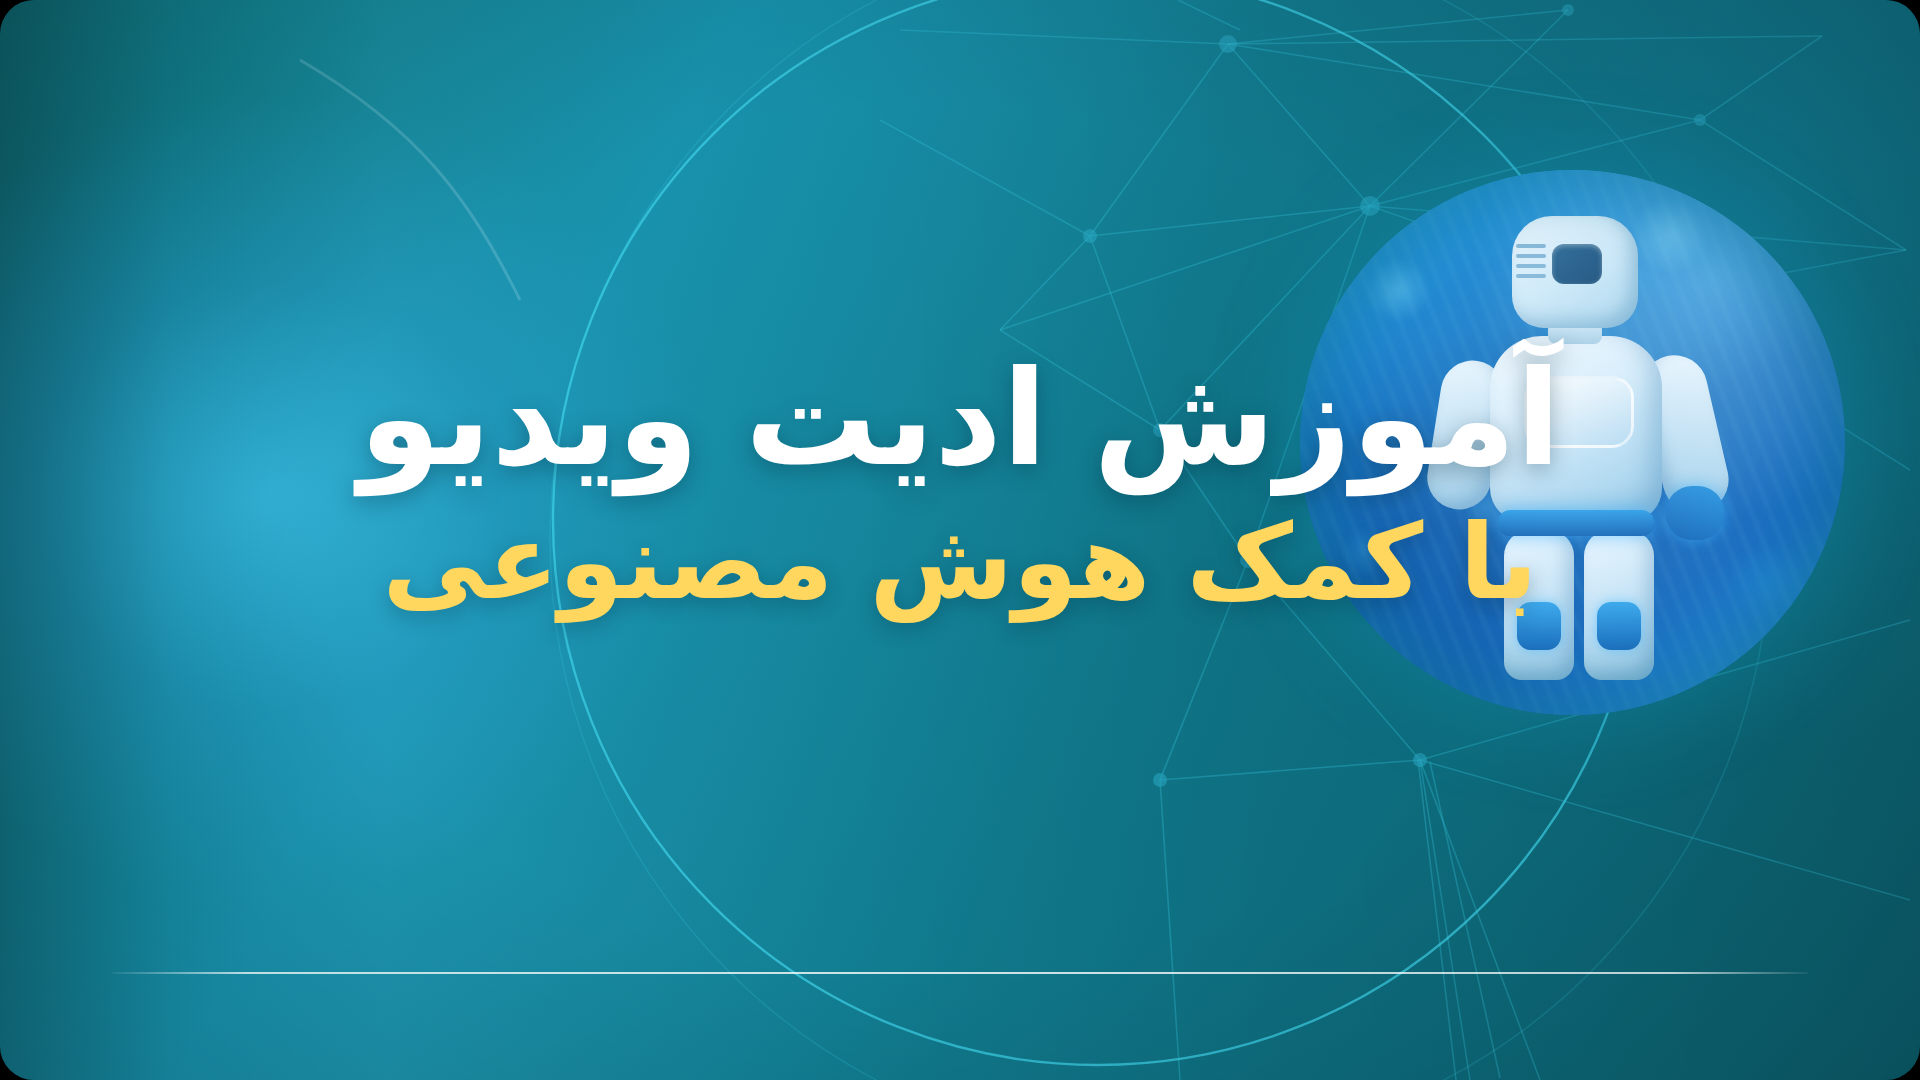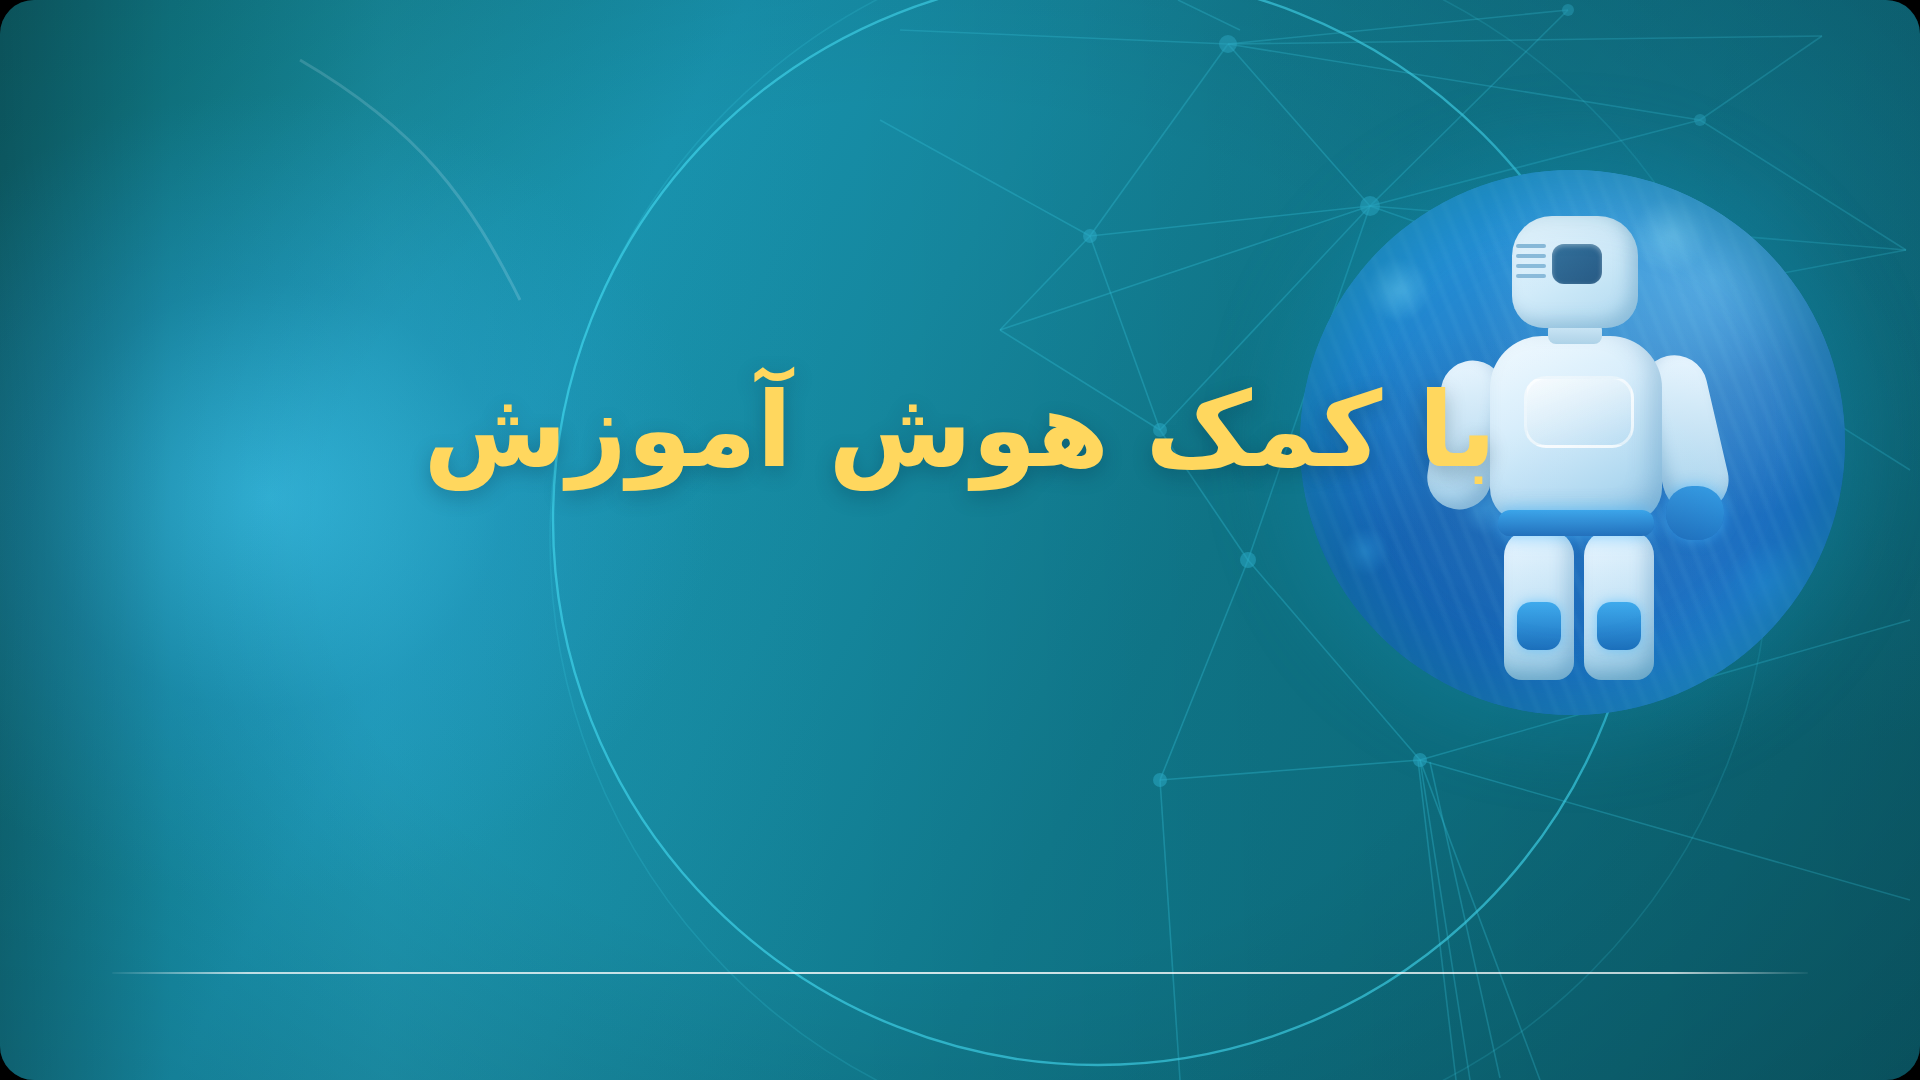--- a/index.html
+++ b/index.html
@@ -352,18 +352,19 @@
             <i></i>
         </div>
         <div class="r-hand-r"></div>
       </div>
       <div class="robot-glow"></div>
     </div>
     <div class="robot-ring-fade"></div>
   </div>
 
   <div class="headline">
-    <h2 class="title-sub">با کمک هوش آموزش</h2>
+    <h1 class="title-main">آموزش ادیت ویدیو</h1>
+    <h2 class="title-sub">با کمک هوش مصنوعی</h2>
   </div>
 
   <div class="bottom-rule"></div>
 
 </div>
 
 </body></html>

